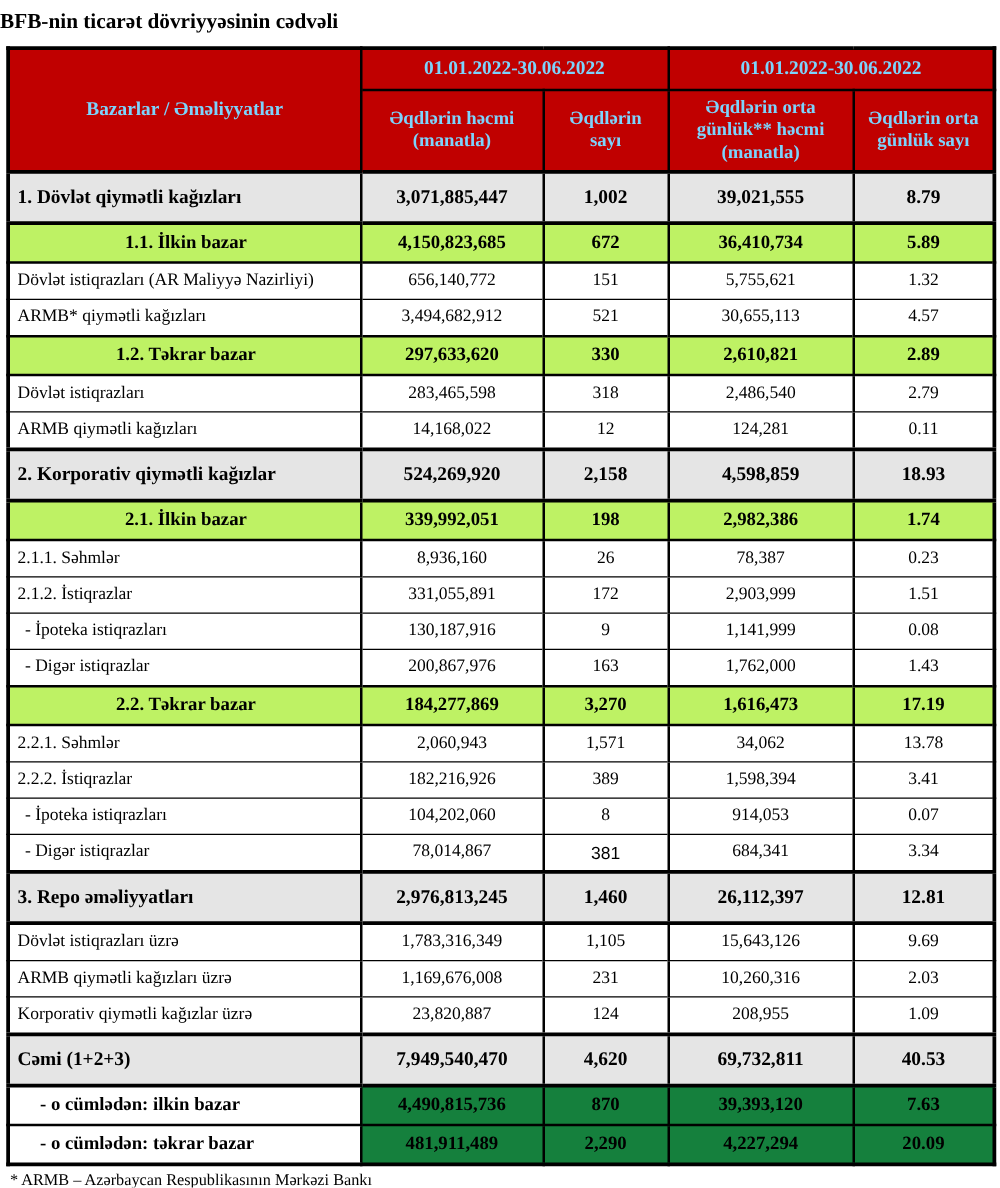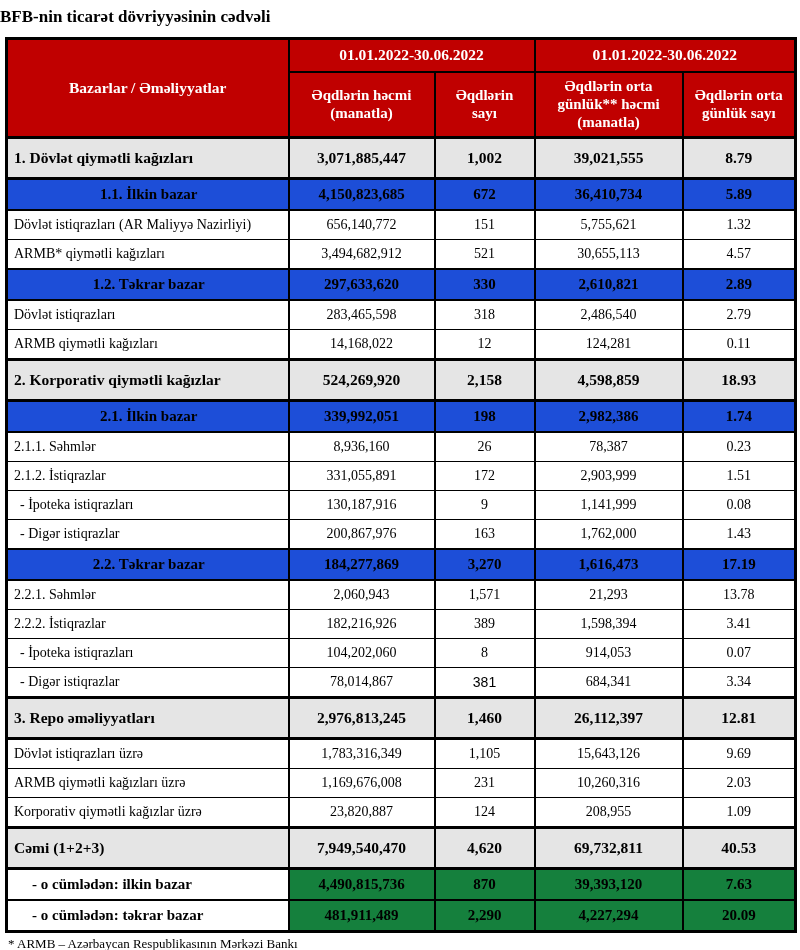--- a/index.html
+++ b/index.html
@@ -22,21 +22,21 @@
   table {
     border-collapse: collapse;
     table-layout: fixed;
     width: 789px;
     margin-left: 5px;
     border: 3px solid #000;
   }
   th, td { box-sizing: border-box; }
   thead th {
     background: #C00000;
-    color: #ffffff;
+    color: #7dd3fc;
     font-weight: bold;
     border: 2px solid #000;
     text-align: center;
     vertical-align: middle;
   }
   th.corner { font-size: 15.5px; }
   tr.dates th { height: 33px; font-size: 15.5px; }
   tr.labels th {
     height: 66px;
     font-size: 15px;
@@ -52,21 +52,21 @@
   tbody td.label { text-align: left; padding-left: 6px; padding-right: 4px; }
   tr.section td {
     background: #e5e5e5;
     font-weight: bold;
     font-size: 15.5px;
     padding-top: 10px; padding-bottom: 10px;
     border-top: 3px solid #000;
     border-bottom: 3px solid #000;
   }
   tr.subsection td {
-    background: #1d4ed8;
+    background: #bef264;
     font-weight: bold;
     font-size: 15px;
     padding-top: 6px; padding-bottom: 6px;
     border-top: 2px solid #000;
     border-bottom: 2px solid #000;
   }
   tr.subsection td.label { text-align: center; }
   tr.detail td {
     background: #ffffff;
     font-size: 14px;
@@ -214,21 +214,21 @@
           <td class="label">2.2. Təkrar bazar</td>
           <td>184,277,869</td>
           <td>3,270</td>
           <td>1,616,473</td>
           <td>17.19</td>
         </tr>
         <tr class="detail">
           <td class="label">2.2.1. Səhmlər</td>
           <td>2,060,943</td>
           <td>1,571</td>
-          <td>21,293</td>
+          <td>34,062</td>
           <td>13.78</td>
         </tr>
         <tr class="detail">
           <td class="label">2.2.2. İstiqrazlar</td>
           <td>182,216,926</td>
           <td>389</td>
           <td>1,598,394</td>
           <td>3.41</td>
         </tr>
         <tr class="detail dash">

